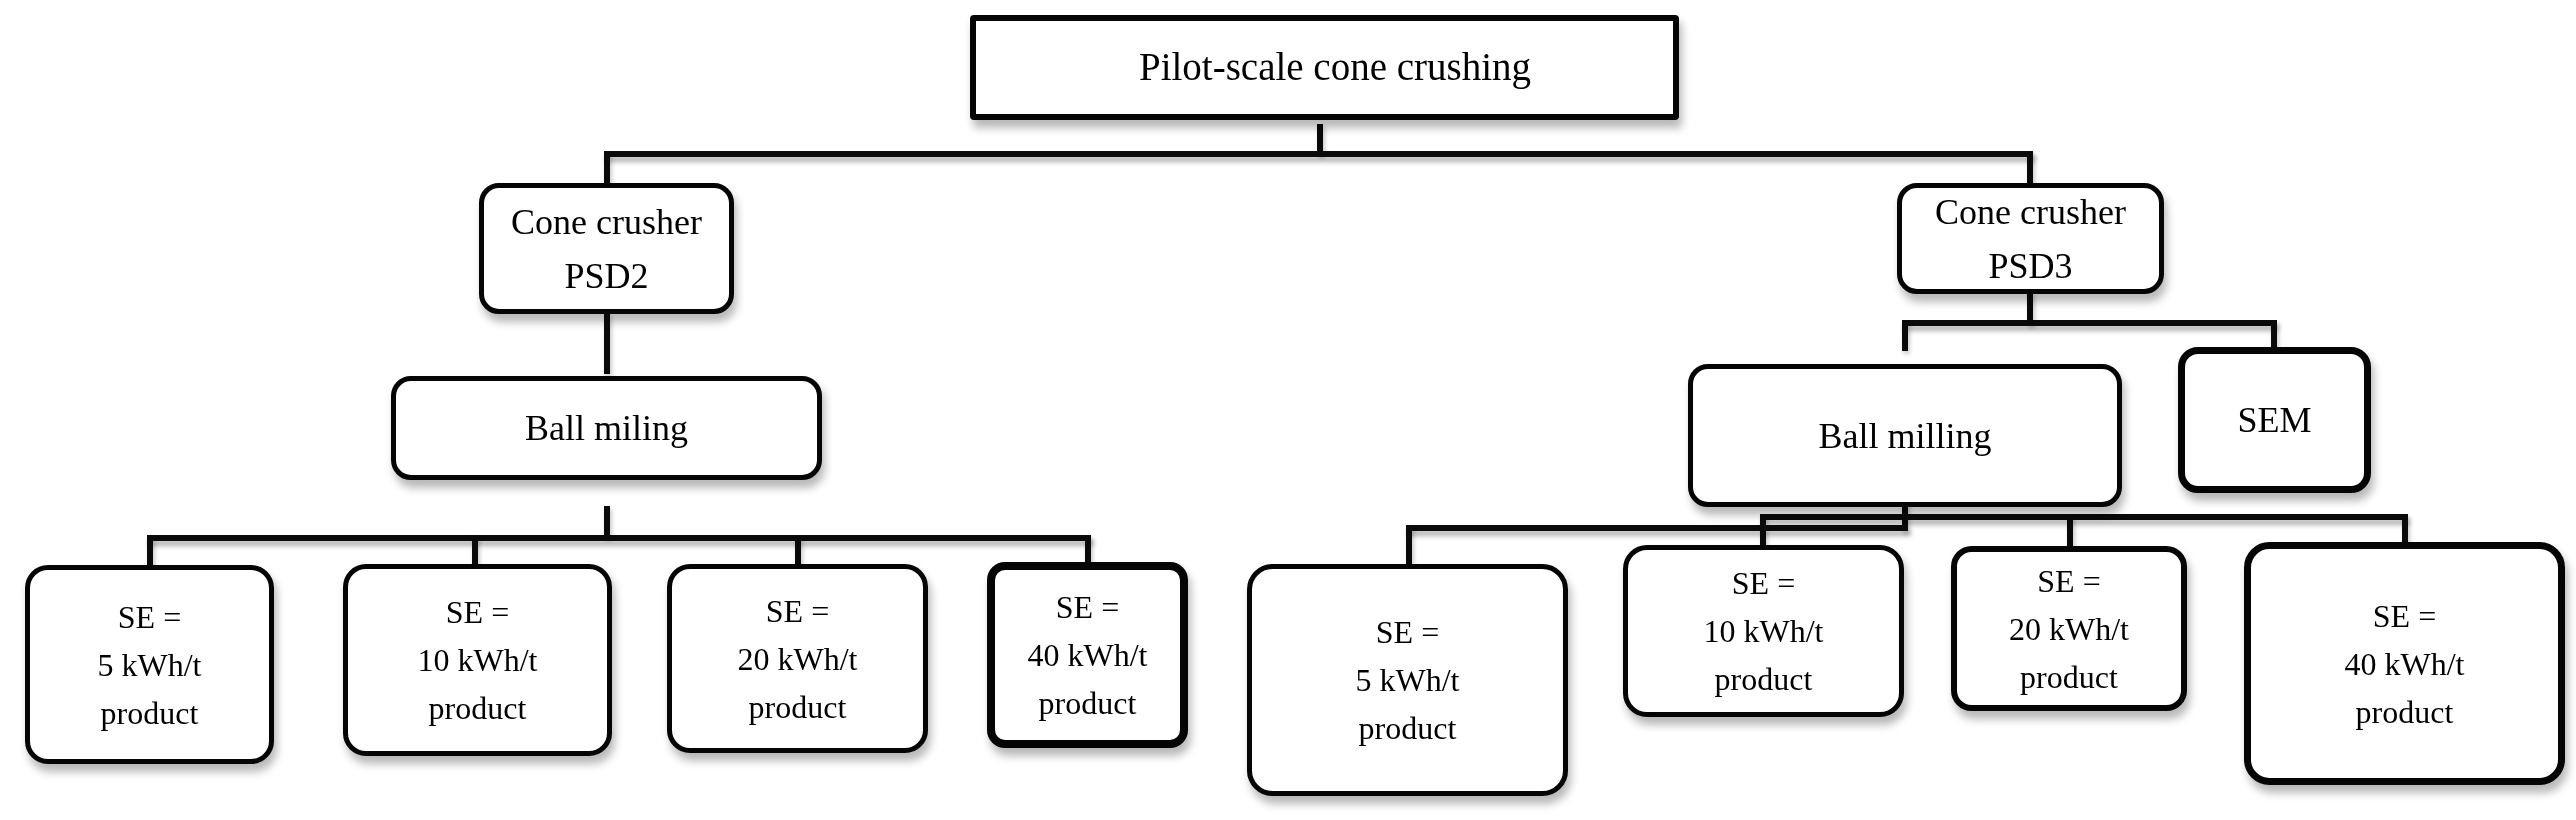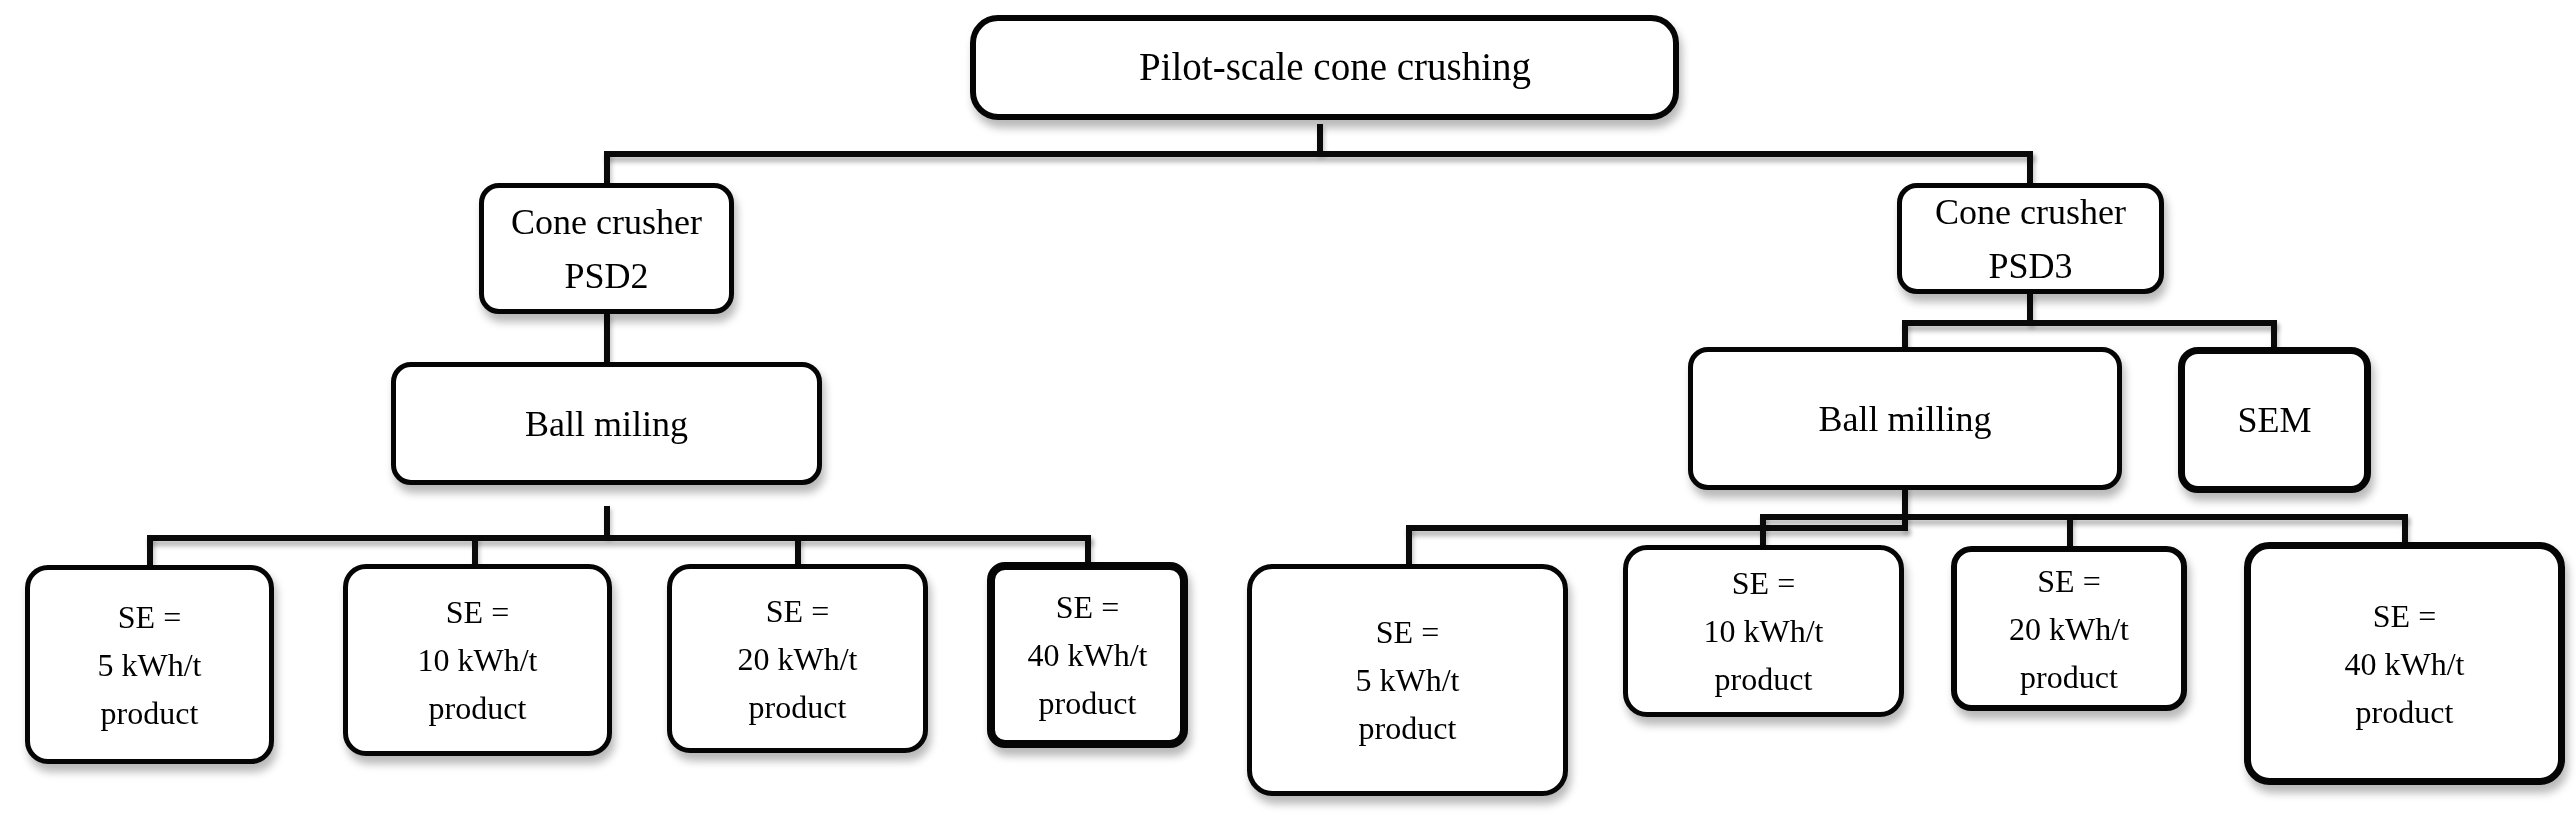--- a/index.html
+++ b/index.html
@@ -76,31 +76,31 @@
   <div class="edge v" style="left:2271px; top:320px; width:5.5px; height:31px;"></div>
 
   <div class="edge v" style="left:1902px; top:486px; width:5.5px; height:45px;"></div>
   <div class="edge h" style="left:1406px; top:525px; width:502px; height:6px;"></div>
   <div class="edge h" style="left:1760px; top:514px; width:647px; height:6px;"></div>
   <div class="edge v" style="left:1406px; top:525px; width:5.5px; height:41px;"></div>
   <div class="edge v" style="left:1760px; top:514px; width:5.5px; height:33px;"></div>
   <div class="edge v" style="left:2067px; top:514px; width:5.5px; height:35px;"></div>
   <div class="edge v" style="left:2402px; top:514px; width:5.5px; height:31px;"></div>
 
-  <div class="node fs-root bw-root" style="left:970px; top:15px; width:709px; height:105px; border-radius:28px;padding-left:21px;">Pilot-scale cone crushing</div>
+  <div class="node fs-root bw-root" style="left:970px; top:15px; width:709px; height:105px; border-radius:4px;padding-left:21px;">Pilot-scale cone crushing</div>
 
   <div class="node fs-mid" style="left:479px; top:183px; width:255px; height:131px;">Cone crusher
 PSD2</div>
 
   <div class="node fs-mid" style="left:1897px; top:183px; width:267px; height:111px;">Cone crusher
 PSD3</div>
 
-  <div class="node fs-mid" style="left:391px; top:362px; width:431px; height:123px;">Ball miling</div>
+  <div class="node fs-mid" style="left:391px; top:376px; width:431px; height:104px;">Ball miling</div>
 
-  <div class="node fs-mid" style="left:1688px; top:347px; width:434px; height:143px;">Ball milling</div>
+  <div class="node fs-mid" style="left:1688px; top:364px; width:434px; height:143px;">Ball milling</div>
 
   <div class="node fs-mid bw-semi" style="left:2178px; top:347px; width:193px; height:146px;">SEM</div>
 
   <div class="node fs-leaf" style="left:25px; top:565px; width:249px; height:199px; border-radius:23px;">SE =
 5 kWh/t
 product</div>
 
   <div class="node fs-leaf" style="left:343px; top:564px; width:269px; height:192px; border-radius:23px;">SE =
 10 kWh/t
 product</div>

